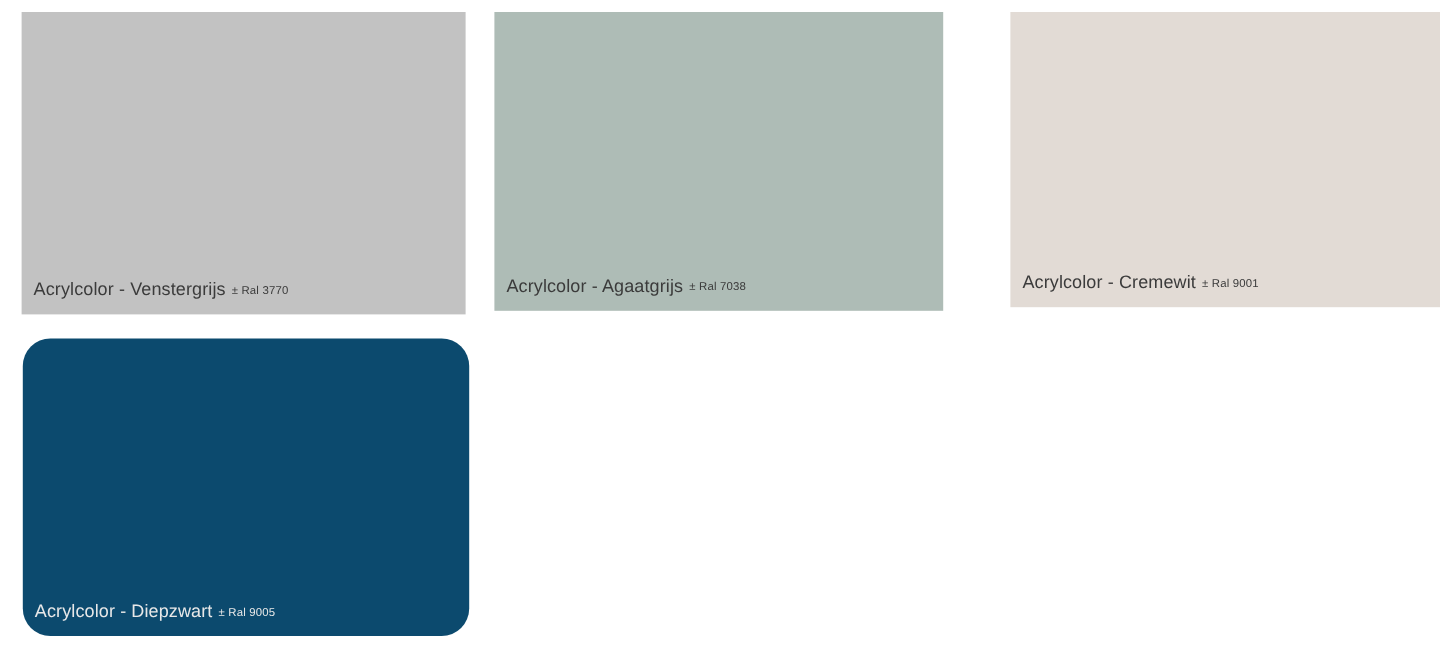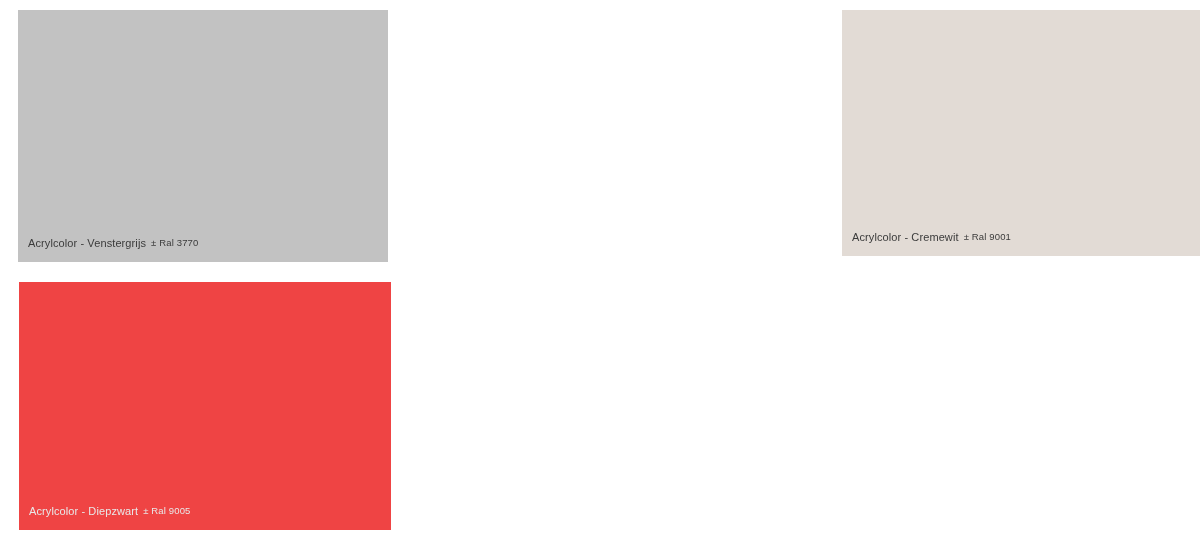--- a/index.html
+++ b/index.html
@@ -32,21 +32,21 @@
   }
   .swatch-label {
     display: block;
     width: 100%;
     padding: 0 0 12px 10px;
     box-sizing: border-box;
     white-space: nowrap;
     line-height: 1;
   }
   .label-name {
-    font-size: 11px;
+    font-size: 15px;
     letter-spacing: 0.1px;
     font-weight: 400;
   }
   .label-ral {
     font-size: 9.5px;
     letter-spacing: 0.15px;
     margin-left: 5px;
     font-weight: 400;
     position: relative;
     top: -1px;
@@ -61,26 +61,31 @@
 <body style="background-color: rgb(255, 255, 255);">
 
 <div class="swatch-grid">
 
   <div class="swatch" id="swatch-0" style="background-color: rgb(194, 194, 194);">
     <span class="swatch-label" style="color: rgb(59, 59, 59);">
       <span class="label-name">Acrylcolor - Venstergrijs</span><span class="label-ral">± Ral 3770</span>
     </span>
   </div>
 
+  <div class="swatch" id="swatch-1" style="background-color: rgb(174, 188, 182);">
+    <span class="swatch-label" style="color: rgb(59, 59, 59);">
+      <span class="label-name">Acrylcolor - Agaatgrijs</span><span class="label-ral">± Ral 7038</span>
+    </span>
+  </div>
 
   <div class="swatch" id="swatch-2" style="background-color: rgb(226, 219, 213); margin-left: 36px;">
     <span class="swatch-label" style="color: rgb(59, 59, 59);">
       <span class="label-name">Acrylcolor - Cremewit</span><span class="label-ral">± Ral 9001</span>
     </span>
   </div>
 
-  <div class="swatch" id="swatch-3" style="background-color: #ef4444;">
+  <div class="swatch" id="swatch-3" style="background-color: #0c4a6e; border-radius: 23px;">
     <span class="swatch-label" style="color: rgb(232, 232, 232);">
       <span class="label-name">Acrylcolor - Diepzwart</span><span class="label-ral">± Ral 9005</span>
     </span>
   </div>
 
 </div>
 
 </body></html>

